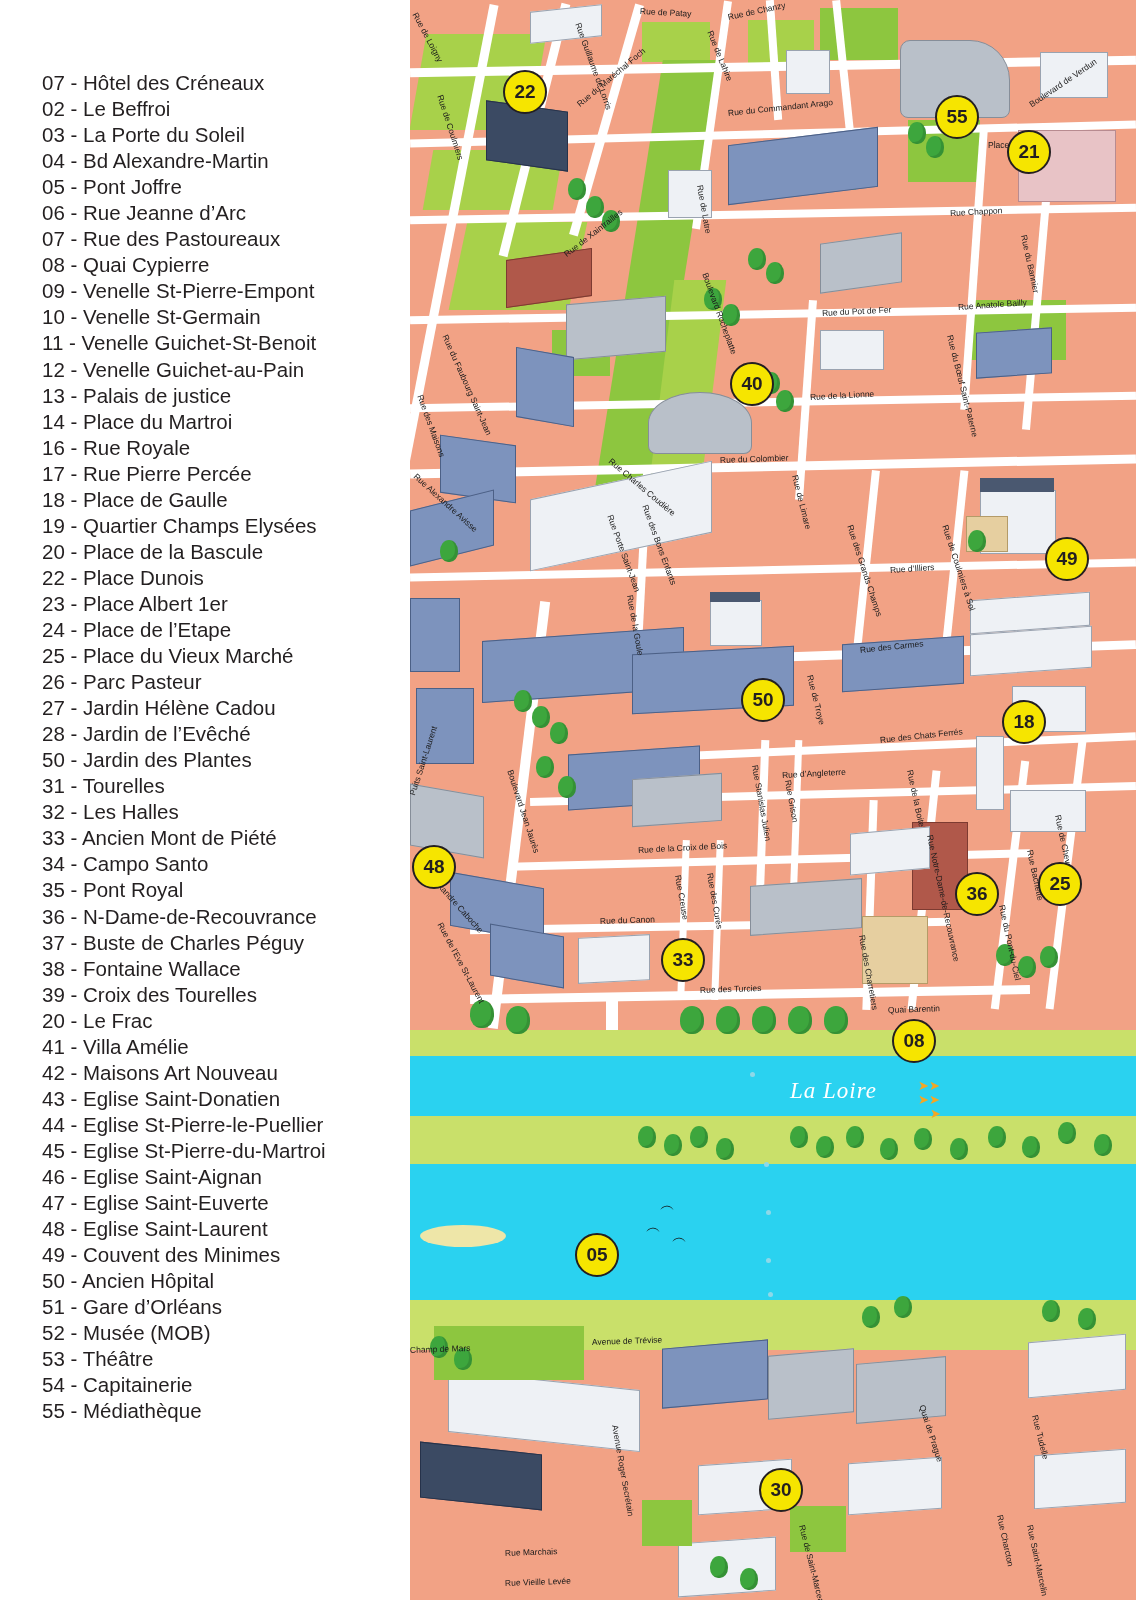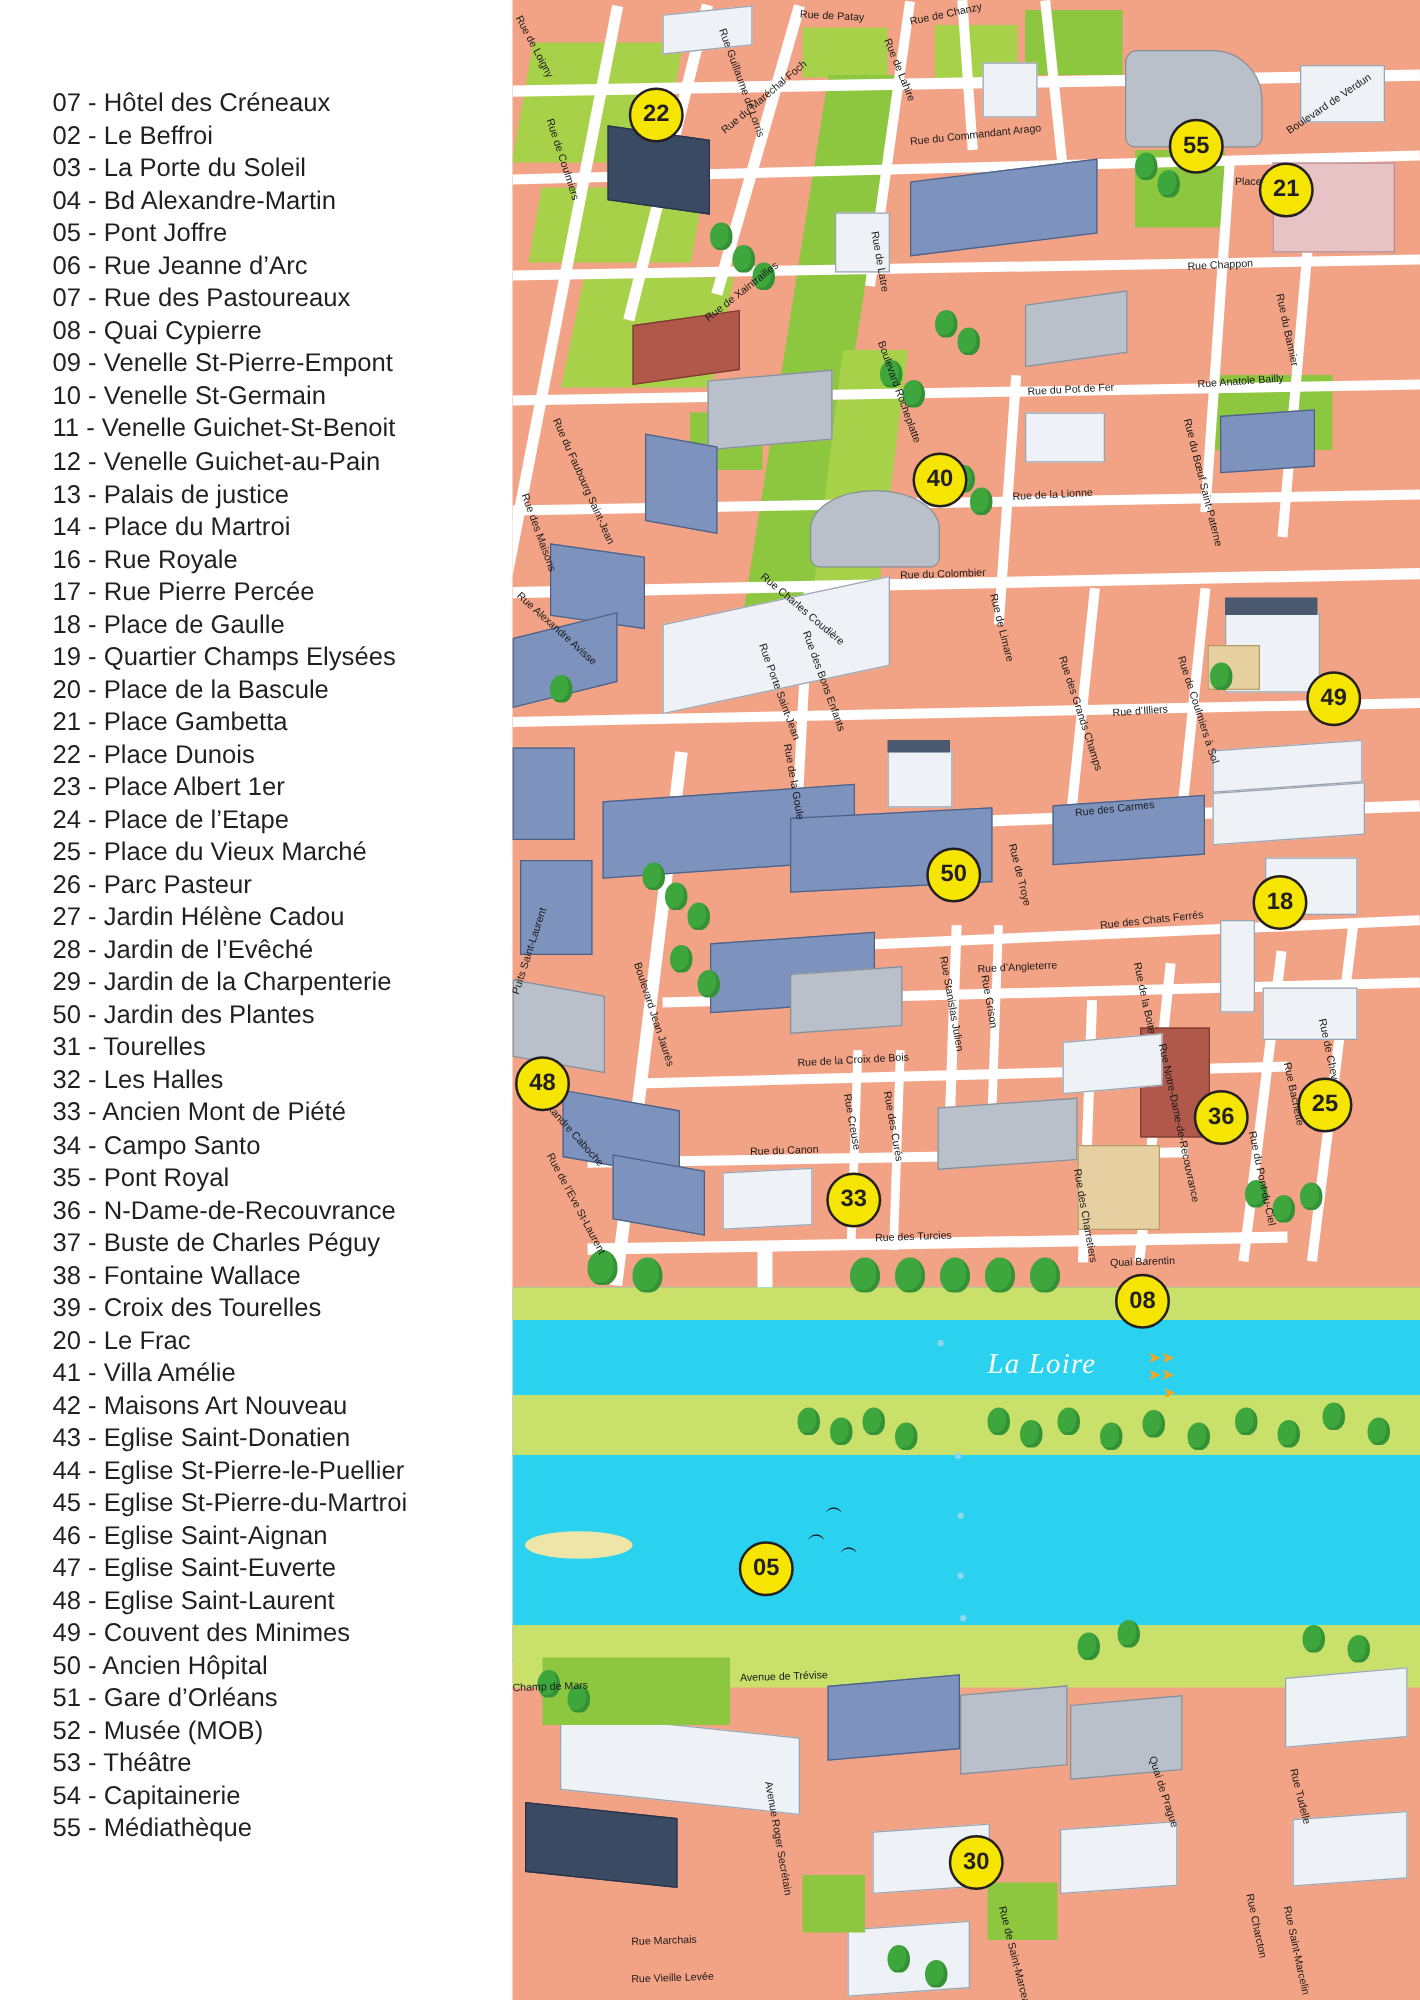--- a/index.html
+++ b/index.html
@@ -156,29 +156,27 @@
       <li class="legend-item">10 - Venelle St-Germain</li>
       <li class="legend-item">11 - Venelle Guichet-St-Benoit</li>
       <li class="legend-item">12 - Venelle Guichet-au-Pain</li>
       <li class="legend-item">13 - Palais de justice</li>
       <li class="legend-item">14 - Place du Martroi</li>
       <li class="legend-item">16 - Rue Royale</li>
       <li class="legend-item">17 - Rue Pierre Percée</li>
       <li class="legend-item">18 - Place de Gaulle</li>
       <li class="legend-item">19 - Quartier Champs Elysées</li>
       <li class="legend-item">20 - Place de la Bascule</li>
-      <li class="legend-item">21 - Place Gambetta</li>
       <li class="legend-item">22 - Place Dunois</li>
       <li class="legend-item">23 - Place Albert 1er</li>
       <li class="legend-item">24 - Place de l’Etape</li>
       <li class="legend-item">25 - Place du Vieux Marché</li>
       <li class="legend-item">26 - Parc Pasteur</li>
       <li class="legend-item">27 - Jardin Hélène Cadou</li>
       <li class="legend-item">28 - Jardin de l’Evêché</li>
-      <li class="legend-item">29 - Jardin de la Charpenterie</li>
       <li class="legend-item">50 - Jardin des Plantes</li>
       <li class="legend-item">31 - Tourelles</li>
       <li class="legend-item">32 - Les Halles</li>
       <li class="legend-item">33 - Ancien Mont de Piété</li>
       <li class="legend-item">34 - Campo Santo</li>
       <li class="legend-item">35 - Pont Royal</li>
       <li class="legend-item">36 - N-Dame-de-Recouvrance</li>
       <li class="legend-item">37 - Buste de Charles Péguy</li>
       <li class="legend-item">38 - Fontaine Wallace</li>
       <li class="legend-item">39 - Croix des Tourelles</li>
@@ -458,18 +456,18 @@
         <div class="marker" style="left: 597px; top: 130px;">21</div>
         <div class="marker" style="left: 320px; top: 362px;">40</div>
         <div class="marker" style="left: 635px; top: 537px;">49</div>
         <div class="marker" style="left: 331px; top: 678px;">50</div>
         <div class="marker" style="left: 592px; top: 700px;">18</div>
         <div class="marker" style="left: 2px; top: 845px;">48</div>
         <div class="marker" style="left: 545px; top: 872px;">36</div>
         <div class="marker" style="left: 628px; top: 862px;">25</div>
         <div class="marker" style="left: 251px; top: 938px;">33</div>
         <div class="marker" style="left: 482px; top: 1019px;">08</div>
-        <div class="marker" style="left: 181px; top: 1233px;">05</div>
+        <div class="marker" style="left: 165px; top: 1233px;">05</div>
         <div class="marker" style="left: 349px; top: 1468px;">30</div>
       </div>
 
   </div>
 </div>
 
 </body></html>

